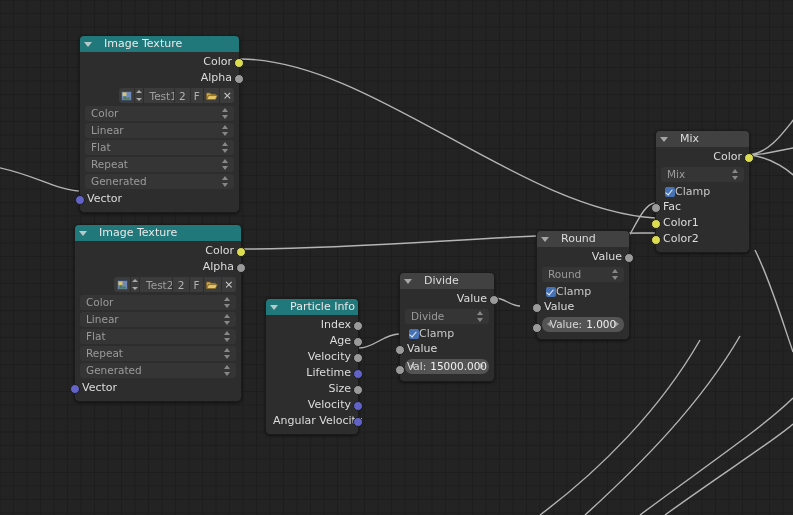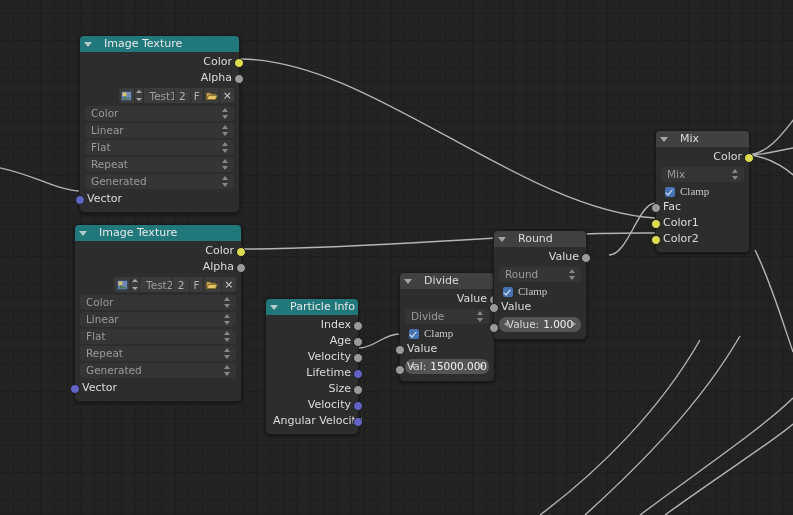--- a/index.html
+++ b/index.html
@@ -144,22 +144,20 @@
   .value-widget .vw-num { color: #f0f0f0; }
 
   .check-row {
     height: 15px;
     line-height: 15px;
     font-size: 11px;
     color: #c8c8c8;
     padding-left: 9px;
     display: flex;
     align-items: center;
-    gap: 5px;
-    font-family: Liberation Serif, serif;
   }
   .chk {
     width: 10px; height: 10px;
     border-radius: 2px;
     background: #4772b3;
     position: relative;
     flex: 0 0 auto;
   }
   .chk:after {
     content: "";
@@ -440,21 +438,21 @@
         <span class="sock left gray" style="top:6px;"></span>
         <div class="value-widget">
           <span class="arr l"></span>
           <span class="vw-label">Val:</span><span class="vw-num">15000.000</span>
           <span class="arr r"></span>
         </div>
       </div>
     </div>
   </div>
 
-  <div class="node" style="left:493px; top:230px; width:94px;">
+  <div class="node" style="left:536px; top:230px; width:94px;">
     <div class="node-header gray">
       <span class="tri"></span>
       <span>Round</span>
     </div>
     <div class="node-body">
       <div class="row out">
         <span>Value</span>
         <span class="sock right gray"></span>
       </div>
       <div class="widget">

